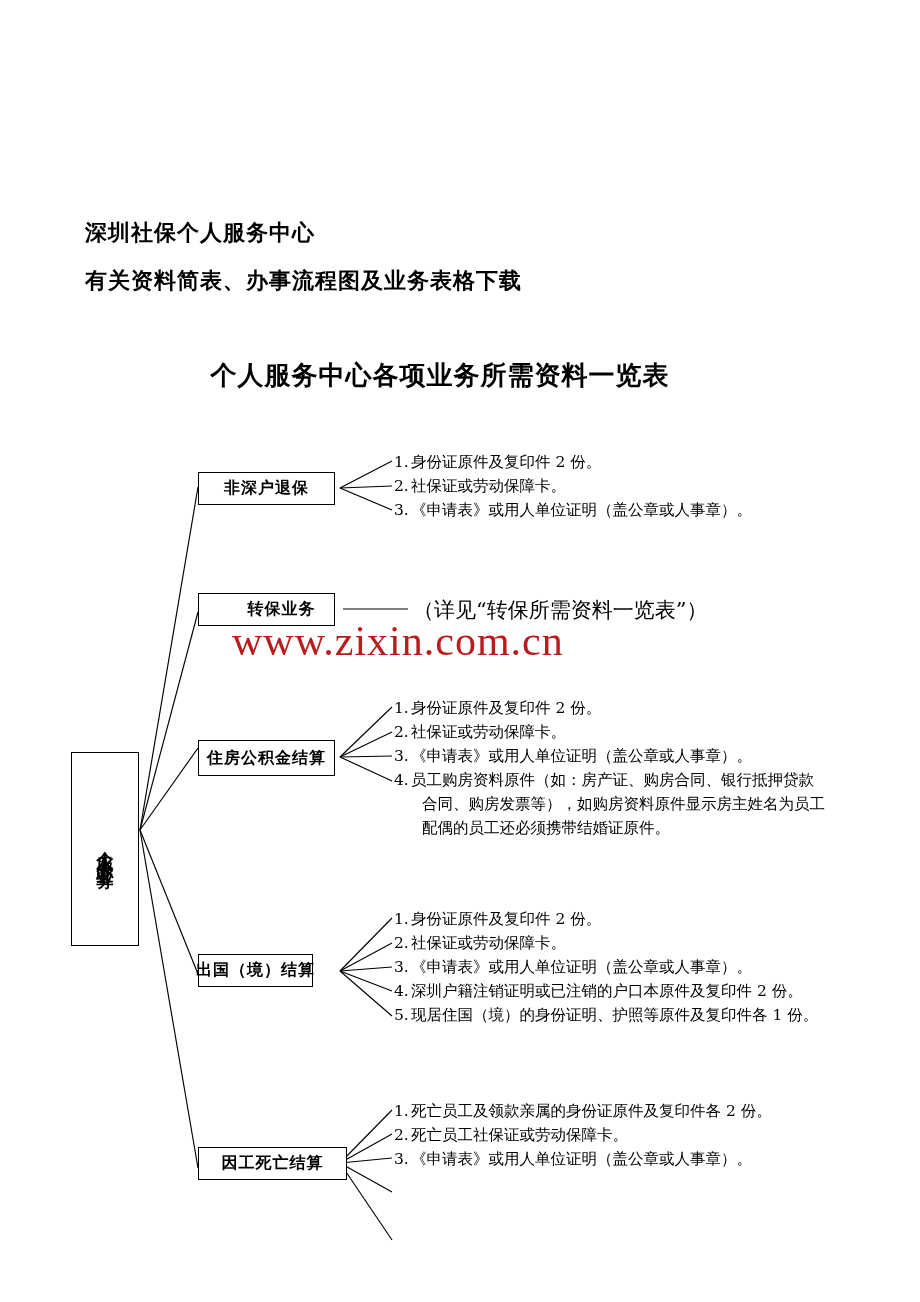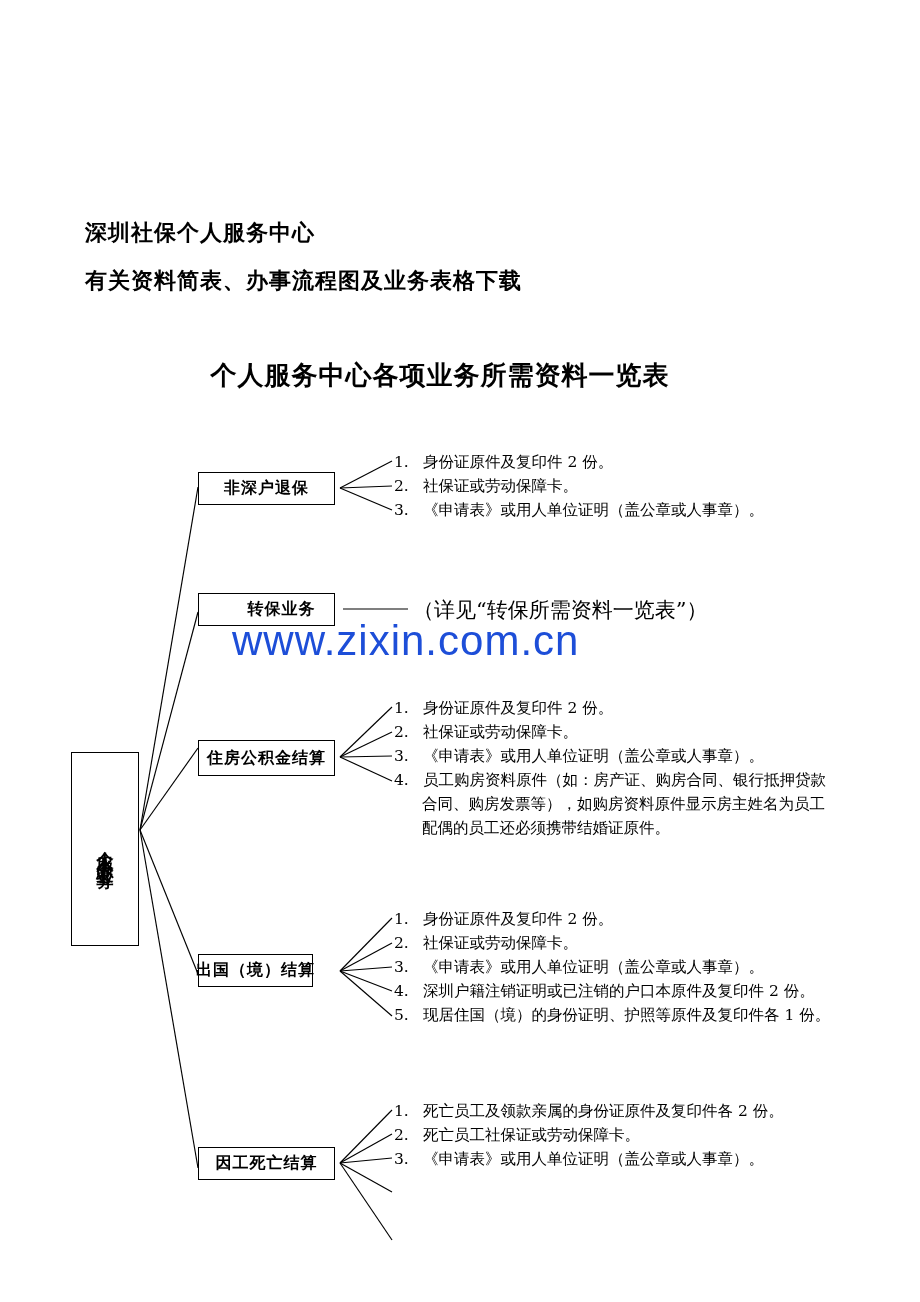--- a/index.html
+++ b/index.html
@@ -19,24 +19,24 @@
     position: relative;
     width: 920px;
     height: 1302px;
   }
 
   
   .watermark {
     position: absolute;
     left: 232px;
     top: 617px;
-    font-family: Liberation Sans, sans-serif;
+    font-family: Liberation Serif, serif;
     font-size: 42px;
     letter-spacing: 1px;
-    color: #1d4ed8;
+    color: #b91c1c;
     white-space: nowrap;
     z-index: 0;
     user-select: none;
   }
 
   
   .doc-head {
     position: absolute;
     left: 85px;
     font-weight: bold;
@@ -121,21 +121,21 @@
   .req-line {
     white-space: nowrap;
     display: flex;
     align-items: flex-start;
   }
   .req-num {
     display: inline-block;
     min-width: 17px;
     flex: 0 0 auto;
   }
-  .req-body { flex: 1 1 auto; margin-left: 12px; }
+  .req-body { flex: 1 1 auto; }
   .req-cont {
     white-space: nowrap;
     padding-left: 28px;
   }
   .note-text {
     position: absolute;
     z-index: 2;
     font-size: 21px;
     line-height: 24px;
     white-space: nowrap;
@@ -197,21 +197,21 @@
   </div>
 
   <div class="node" style="left:198px; top:740px; width:137px; height:36px;">
     <span>住房公积金结算</span>
   </div>
 
   <div class="node" style="left:198px; top:954px; width:115px; height:33px;">
     <span>出国（境）结算</span>
   </div>
 
-  <div class="node" style="left:198px; top:1147px; width:137px; height:33px;">
+  <div class="node" style="left:198px; top:1147px; width:149px; height:33px;">
     <span>因工死亡结算</span>
   </div>
 
   <div class="req-block" style="left:394px; top:450px;">
     <div class="req-line">
       <span class="req-num">1.</span>
       <span class="req-body">身份证原件及复印件 2 份。</span>
     </div>
     <div class="req-line">
       <span class="req-num">2.</span>

